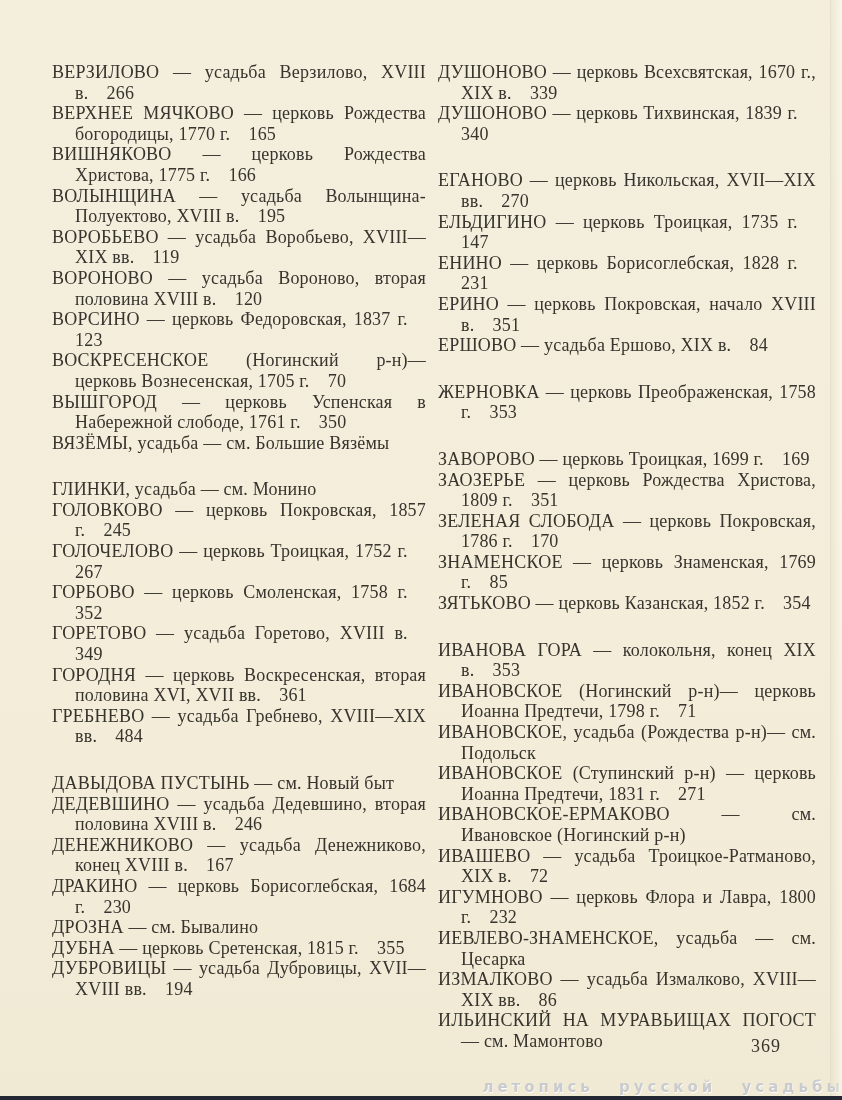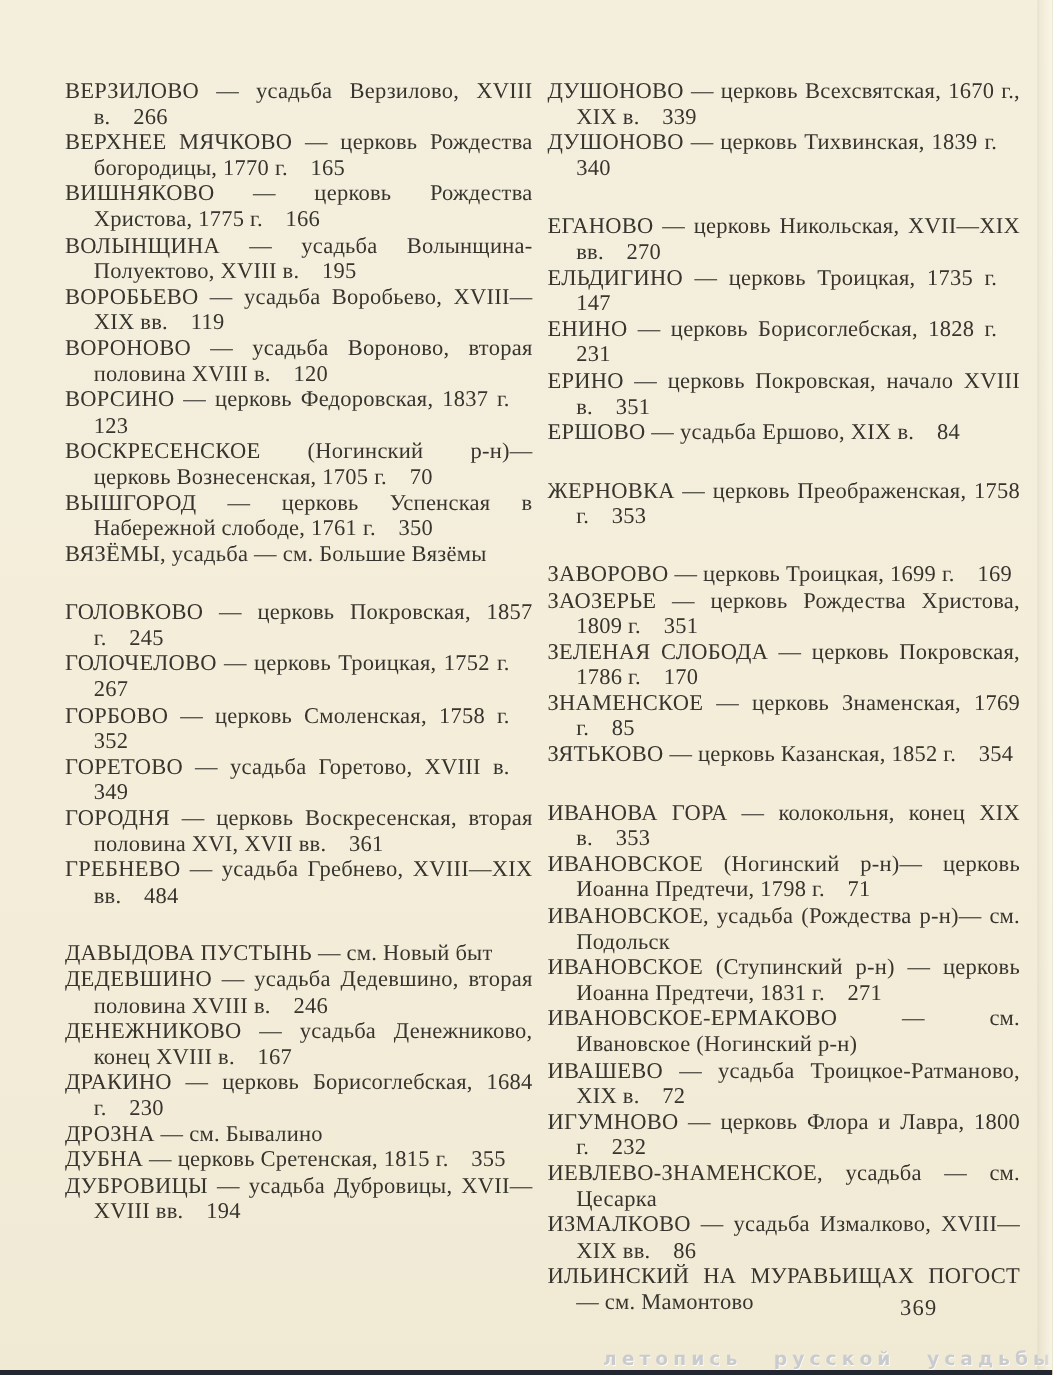--- a/index.html
+++ b/index.html
@@ -32,21 +32,21 @@
     margin: 0;
     padding-left: 23px;
     text-indent: -23px;
   }
   .group + .group { margin-top: 26px; }
   .page-number {
     position: absolute;
     top: 1036px;
     left: 720px;
     width: 92px;
-    text-align: left;
+    text-align: center;
     font-size: 18px;
     letter-spacing: 1px;
   }
   .watermark {
     position: absolute;
     bottom: 4px;
     right: -2px;
     font-family: "DejaVu Sans", sans-serif;
     font-size: 15px;
     font-weight: bold;
@@ -86,20 +86,21 @@
         <p class="entry">ВИШНЯКОВО — церковь Рождества Христова, 1775 г. 166</p>
         <p class="entry">ВОЛЫНЩИНА — усадьба Волынщина-Полуектово, XVIII в. 195</p>
         <p class="entry">ВОРОБЬЕВО — усадьба Воробьево, XVIII—XIX вв. 119</p>
         <p class="entry">ВОРОНОВО — усадьба Вороново, вторая половина XVIII в. 120</p>
         <p class="entry">ВОРСИНО — церковь Федоровская, 1837 г. 123</p>
         <p class="entry">ВОСКРЕСЕНСКОЕ (Ногинский р-н)— церковь Вознесенская, 1705 г. 70</p>
         <p class="entry">ВЫШГОРОД — церковь Успенская в Набережной слободе, 1761 г. 350</p>
         <p class="entry">ВЯЗЁМЫ, усадьба — см. Большие Вязёмы</p>
       </div>
       <div class="group">
+        <p class="entry">ГЛИНКИ, усадьба — см. Монино</p>
         <p class="entry">ГОЛОВКОВО — церковь Покровская, 1857 г. 245</p>
         <p class="entry">ГОЛОЧЕЛОВО — церковь Троицкая, 1752 г. 267</p>
         <p class="entry">ГОРБОВО — церковь Смоленская, 1758 г. 352</p>
         <p class="entry">ГОРЕТОВО — усадьба Горетово, XVIII в. 349</p>
         <p class="entry">ГОРОДНЯ — церковь Воскресенская, вторая половина XVI, XVII вв. 361</p>
         <p class="entry">ГРЕБНЕВО — усадьба Гребнево, XVIII—XIX вв. 484</p>
       </div>
       <div class="group">
         <p class="entry">ДАВЫДОВА ПУСТЫНЬ — см. Новый быт</p>
         <p class="entry">ДЕДЕВШИНО — усадьба Дедевшино, вторая половина XVIII в. 246</p>

